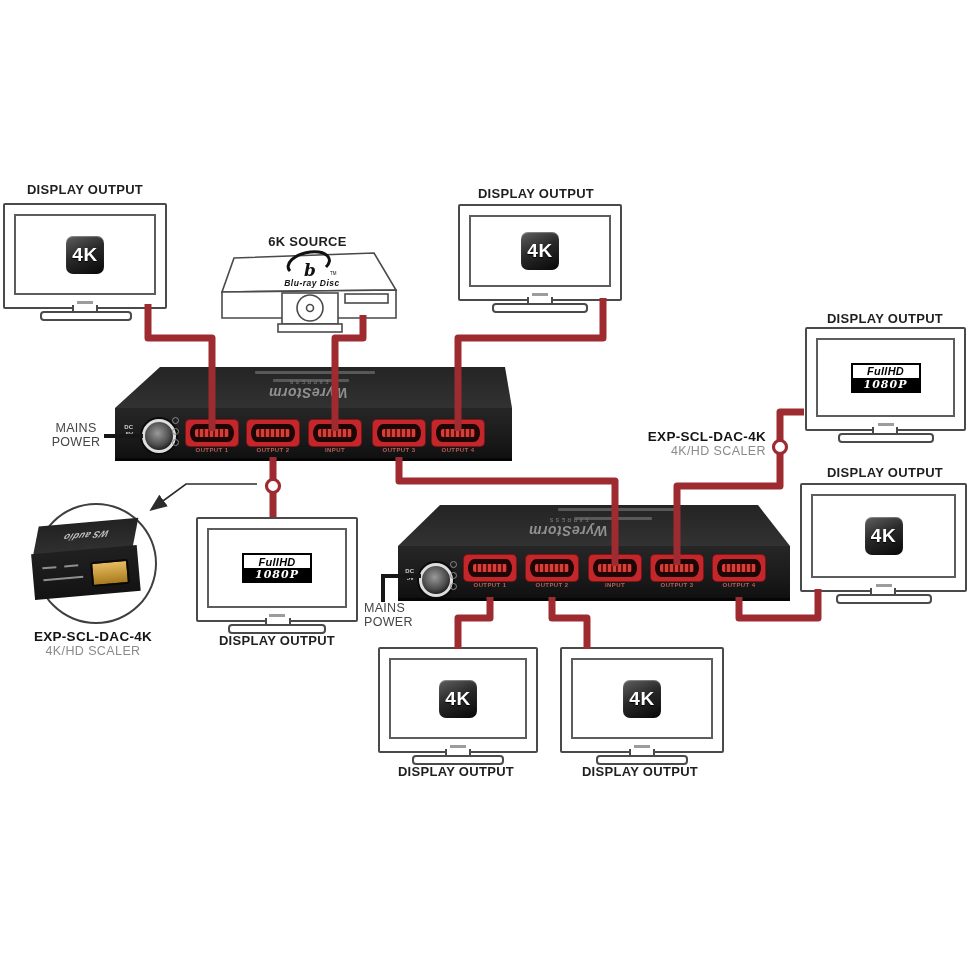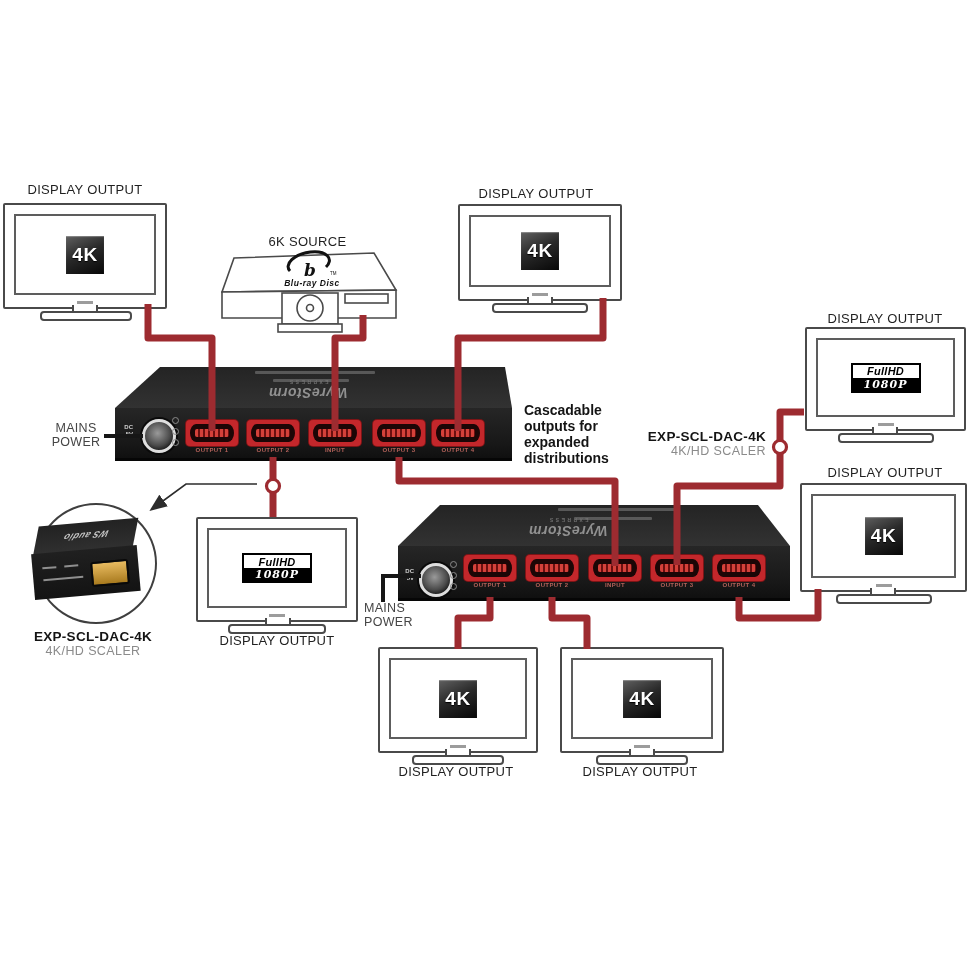--- a/index.html
+++ b/index.html
@@ -5,22 +5,22 @@
   html,body{margin:0;padding:0;background:#fff}
   #stage{position:relative;width:967px;height:967px;background:#fff;overflow:hidden;
          font-family:"Liberation Sans",sans-serif}
   
   .mon{position:absolute;background:#fff;border:2px solid #4a4a4a;border-radius:2px}
   .scr{position:absolute;left:9px;right:9px;top:9px;bottom:12px;border:2px solid #5d5d5d;
        display:flex;align-items:center;justify-content:center}
   .dash{position:absolute;bottom:3px;left:50%;transform:translateX(-50%);width:16px;height:3px;background:#9c9c9c}
   .neck{position:absolute;width:22px;height:7px;background:#fff;border:2px solid #4a4a4a;border-top:none}
   .base{position:absolute;height:6px;background:#fff;border:2px solid #4a4a4a;border-radius:4px}
-  .lbl{position:absolute;font-weight:normal;font-size:13px;color:#1f1f1f;text-align:center;letter-spacing:.3px}
-  .b4k{width:38px;height:38px;border-radius:0;
+  .lbl{position:absolute;font-weight:bold;font-size:13px;color:#1f1f1f;text-align:center;letter-spacing:.3px}
+  .b4k{width:38px;height:38px;border-radius:7px;
        background:linear-gradient(155deg,#606060,#2a2a2a 45%,#070707);
        display:flex;align-items:center;justify-content:center;
        box-shadow:inset 0 1px 1px rgba(255,255,255,.3)}
   .b4k span{color:#fff;font-weight:bold;font-size:19px;letter-spacing:.5px;text-shadow:0 1px 1px #000}
   .bfhd{width:66px;border:2px solid #000;background:#fff}
   .bfhd-t{height:13px;display:flex;align-items:center;justify-content:center;
           font-style:italic;font-weight:bold;font-size:11px;color:#000;letter-spacing:.3px}
   .bfhd-b{height:13px;background:#000;color:#fff;display:flex;align-items:center;justify-content:center;
           font-family:"DejaVu Serif",serif;font-style:italic;font-weight:bold;font-size:11px;letter-spacing:1px}
   
@@ -274,21 +274,20 @@
   <div class="cap" style="left:8px;top:629px;width:170px">
     <div class="m">EXP-SCL-DAC-4K</div>
     <div class="t">4K/HD SCALER</div>
   </div>
 
   <div class="iscl" style="left:600px;top:429px;width:166px">
     <div class="m">EXP-SCL-DAC-4K</div>
     <div class="t">4K/HD SCALER</div>
   </div>
 
-  <div class="note" style="left:524px;top:402px;width:108px">Cascadable outputs for expanded distributions</div>
   <div class="mains" style="left:47px;top:421px;width:58px;text-align:center">MAINS POWER</div>
   <div class="mains" style="left:364px;top:601px;width:58px">MAINS POWER</div>
 
   <svg class="svglayer" width="967" height="967" viewBox="0 0 967 967">
     <defs>
       <marker id="arrow" orient="auto" markerWidth="11" markerHeight="9" refX="9" refY="4.5">
         <path d="M0,0 L11,4.5 L0,9 z" fill="#2c2c2c"></path>
       </marker>
     </defs>
 

